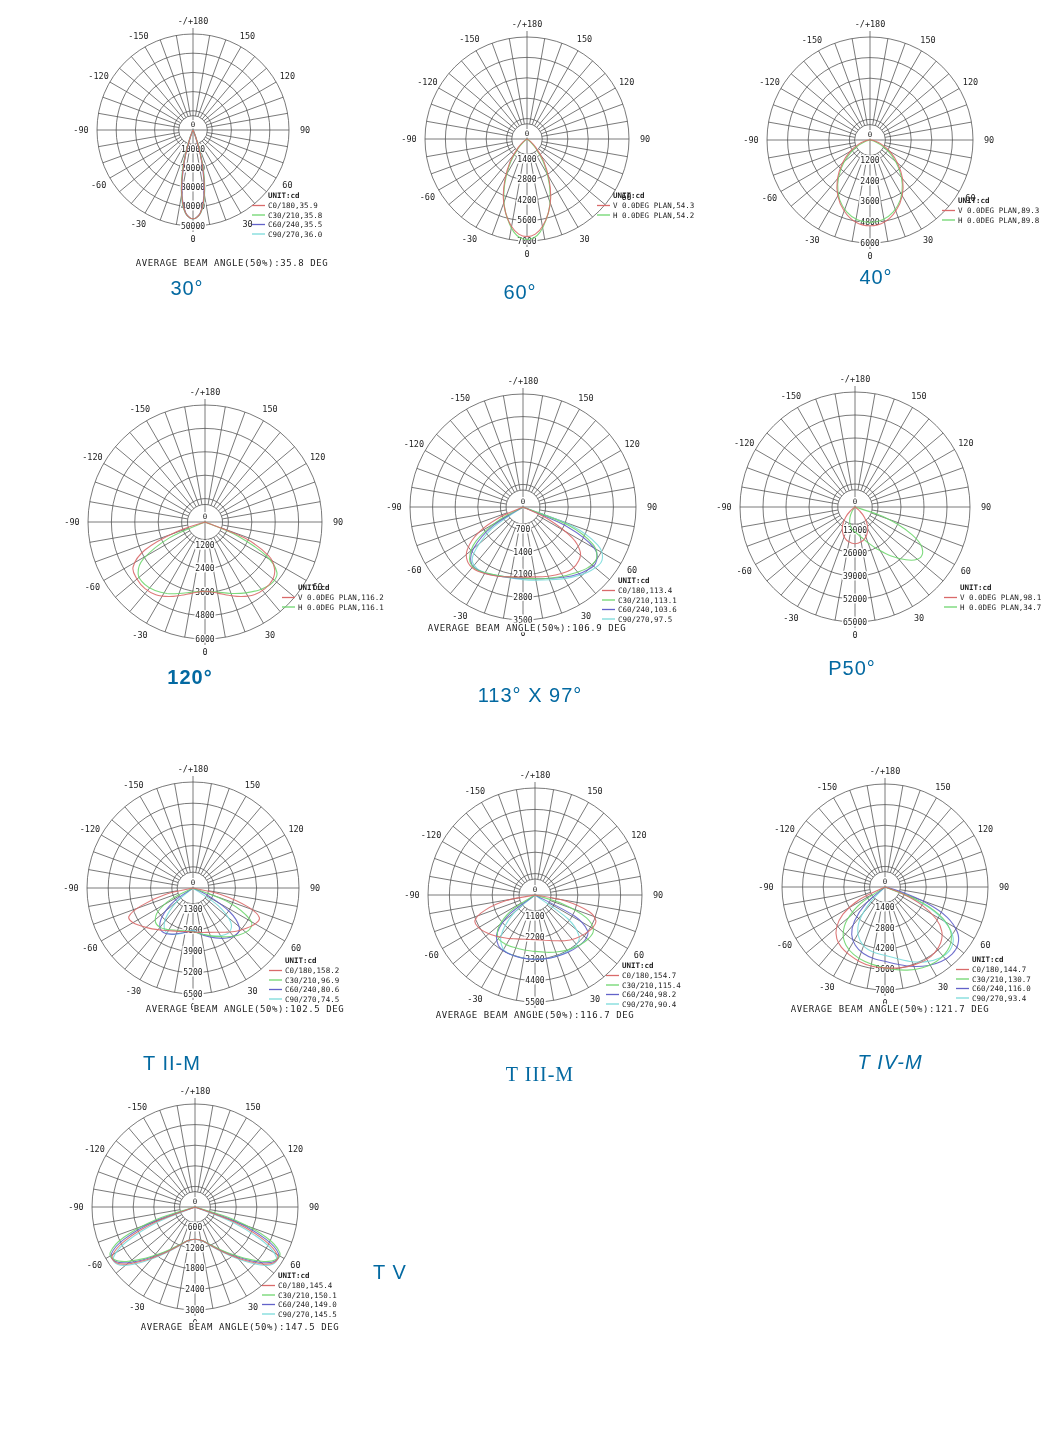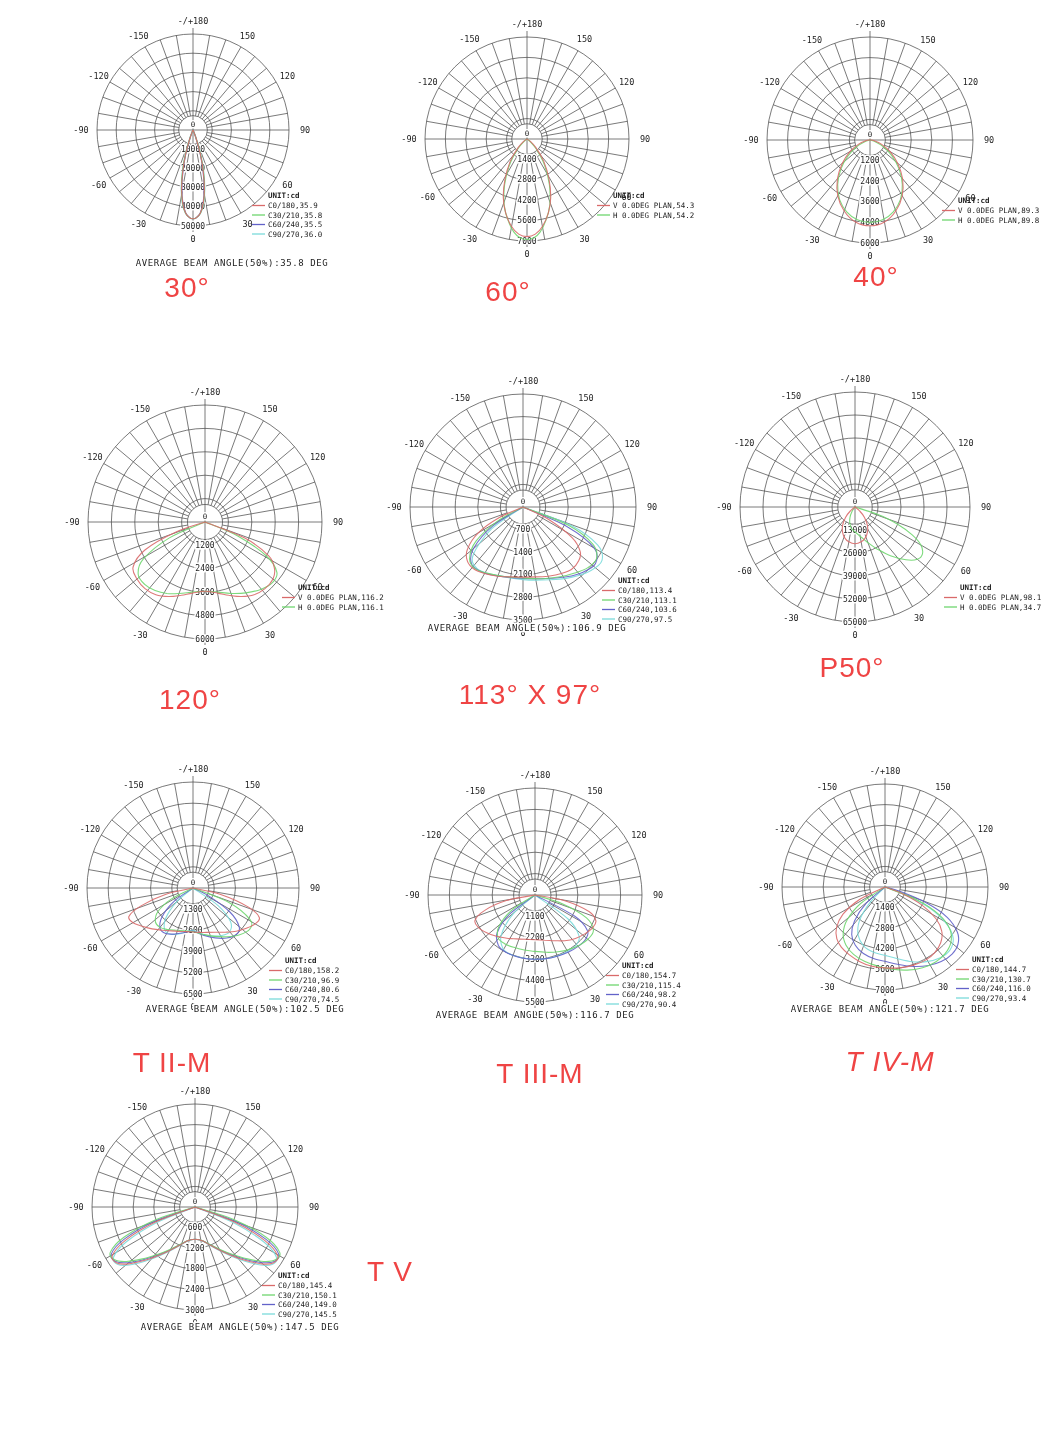--- a/index.html
+++ b/index.html
@@ -2,21 +2,21 @@
 <html><head>
 <meta charset="utf-8">
 <style>
   html,body{margin:0;padding:0;}
   body{width:1060px;height:1429px;position:relative;background:#ffffff;overflow:hidden;
        font-family:"DejaVu Sans Mono",monospace;}
   .sheet{position:absolute;inset:0;}
   .chart{position:absolute;}
   .chart svg text{font-family:"DejaVu Sans Mono",monospace;fill:#1d1d1d;}
   .chart-title{position:absolute;transform:translate(-50%,-50%);
-       font-family:"Liberation Sans",sans-serif;font-size:28px;color:#ef4444;
+       font-family:"Liberation Sans",sans-serif;font-size:20px;color:#0369a1;
        letter-spacing:1px;white-space:pre;}
 </style>
 </head>
 <body>
 
 <div class="sheet" id="sheet">
     <div class="chart" style="left: 30px; top: 5px;"><svg width="368" height="300">
         <g stroke="#4d4d4d" stroke-width="0.75" fill="none">
           <circle cx="163" cy="125" r="14.399999999999999"></circle>
           <circle cx="163" cy="125" r="19.2"></circle>
@@ -163,21 +163,21 @@
         <g fill="none" stroke-width="1.1">
           <path d="M162.0,134.0C161.3,134.5 159.7,135.5 158.1,137.3C156.5,139.1 154.5,141.0 152.2,144.8C150.0,148.6 146.6,154.1 144.5,160.0C142.4,165.8 140.5,173.1 139.6,179.8C138.8,186.5 138.6,194.2 139.2,200.1C139.8,206.1 141.5,211.1 143.2,215.6C144.8,220.1 146.9,224.2 148.9,227.1C150.9,229.9 152.9,231.6 155.1,232.8C157.3,234.1 159.7,234.5 162.0,234.5C164.3,234.5 166.7,234.1 168.9,232.8C171.1,231.6 173.1,229.9 175.1,227.1C177.1,224.2 179.2,220.1 180.8,215.6C182.5,211.1 184.2,206.1 184.8,200.1C185.4,194.2 185.2,186.5 184.4,179.8C183.5,173.1 181.6,165.8 179.5,160.0C177.4,154.1 174.0,148.6 171.8,144.8C169.5,141.0 167.5,139.1 165.9,137.3C164.3,135.5 162.7,134.5 162.0,134.0" stroke="#6fd66f" stroke-opacity="0.9"></path>
           <path d="M162.0,134.0C161.5,134.4 160.4,134.7 158.9,136.2C157.4,137.6 155.4,139.3 153.1,142.6C150.8,145.9 147.5,151.0 145.3,156.1C143.2,161.3 141.3,167.4 140.1,173.5C138.9,179.6 138.2,187.0 138.3,192.8C138.4,198.6 139.3,203.4 140.7,208.2C142.1,213.0 144.4,218.1 146.6,221.5C148.7,225.0 151.1,227.4 153.7,229.1C156.3,230.8 159.2,231.6 162.0,231.6C164.8,231.6 167.7,230.8 170.3,229.1C172.9,227.4 175.3,225.0 177.4,221.5C179.6,218.1 181.9,213.0 183.3,208.2C184.7,203.4 185.6,198.6 185.7,192.8C185.8,187.0 185.1,179.6 183.9,173.5C182.7,167.4 180.8,161.3 178.7,156.1C176.5,151.0 173.2,145.9 170.9,142.6C168.6,139.3 166.6,137.6 165.1,136.2C163.6,134.7 162.5,134.4 162.0,134.0" stroke="#d96a6a" stroke-opacity="0.9"></path>
         </g>
         <text x="248" y="193" font-size="7.5" text-anchor="start" style="font-weight: bold;">UNIT:cd</text>
         <line x1="232" y1="200.5" x2="245" y2="200.5" stroke="#d96a6a" stroke-width="1.3"></line>
         <text x="248" y="203" font-size="7.5" text-anchor="start">V 0.0DEG PLAN,54.3</text>
         <line x1="232" y1="210" x2="245" y2="210" stroke="#6fd66f" stroke-width="1.3"></line>
         <text x="248" y="212.5" font-size="7.5" text-anchor="start">H 0.0DEG PLAN,54.2</text>
       </svg></div>
-    <div class="chart-title" style="left: 508px; top: 292px;">60°</div>
+    <div class="chart-title" style="left: 520px; top: 292px;">60°</div>
     <div class="chart" style="left: 705px; top: 8px;"><svg width="368" height="300">
         <g stroke="#4d4d4d" stroke-width="0.75" fill="none">
           <circle cx="165" cy="132" r="15.45"></circle>
           <circle cx="165" cy="132" r="20.6"></circle>
           <circle cx="165" cy="132" r="41.2"></circle>
           <circle cx="165" cy="132" r="61.8"></circle>
           <circle cx="165" cy="132" r="82.4"></circle>
           <circle cx="165" cy="132" r="103"></circle>
           <line x1="165" y1="132" x2="165" y2="241"></line>
           <line x1="167.68286434495408" y1="147.21527978403861" x2="182.88576229969382" y2="233.43519856025745"></line>
@@ -311,21 +311,21 @@
         <g fill="none" stroke-width="1.1">
           <path d="M160.0,147.0C154.1,149.6 134.7,156.7 124.4,162.9C114.1,169.1 103.4,178.1 98.2,184.2C93.0,190.2 92.9,195.0 93.2,199.2C93.4,203.4 96.9,206.7 99.7,209.4C102.6,212.2 106.4,214.1 110.1,215.6C113.9,217.1 118.0,218.0 122.0,218.5C126.0,218.9 129.7,218.7 134.0,218.5C138.3,218.2 143.3,217.5 147.6,217.1C152.0,216.7 155.9,216.2 160.0,216.2C164.1,216.2 168.0,216.7 172.4,217.1C176.7,217.5 181.2,218.3 186.0,218.5C190.8,218.6 195.9,218.6 200.9,217.9C206.0,217.2 212.0,215.9 216.4,214.2C220.8,212.5 224.8,210.5 227.4,207.7C230.0,204.9 232.9,201.8 231.9,197.3C230.9,192.9 228.0,187.1 221.4,181.0C214.8,174.9 202.5,166.4 192.3,160.7C182.1,155.0 165.4,149.3 160.0,147.0" stroke="#6fd66f" stroke-opacity="0.9"></path>
           <path d="M160.0,147.0C155.1,148.7 140.5,152.5 130.5,157.2C120.5,161.8 107.0,169.2 99.9,175.0C92.8,180.8 89.4,187.1 88.1,192.0C86.8,196.8 90.0,200.4 92.0,204.0C94.0,207.6 96.8,211.0 100.0,213.7C103.1,216.3 107.0,218.4 110.9,219.7C114.9,221.1 119.5,221.4 123.7,221.5C127.9,221.6 132.2,220.8 136.2,220.3C140.2,219.7 143.5,218.7 147.5,218.1C151.4,217.4 155.8,216.2 160.0,216.2C164.2,216.2 168.6,217.4 172.5,218.1C176.5,218.7 179.8,219.7 183.8,220.3C187.8,220.8 192.1,221.6 196.3,221.5C200.5,221.4 205.1,221.1 209.1,219.7C213.0,218.4 216.9,216.3 220.0,213.7C223.2,211.0 226.4,207.3 228.0,204.0C229.5,200.7 230.2,197.7 229.5,193.9C228.8,190.0 228.7,186.0 223.7,180.9C218.7,175.7 210.4,168.7 199.8,163.1C189.2,157.4 166.6,149.7 160.0,147.0" stroke="#d96a6a" stroke-opacity="0.9"></path>
         </g>
         <text x="253" y="215" font-size="7.5" text-anchor="start" style="font-weight: bold;">UNIT:cd</text>
         <line x1="237" y1="222.5" x2="250" y2="222.5" stroke="#d96a6a" stroke-width="1.3"></line>
         <text x="253" y="225" font-size="7.5" text-anchor="start">V 0.0DEG PLAN,116.2</text>
         <line x1="237" y1="232" x2="250" y2="232" stroke="#6fd66f" stroke-width="1.3"></line>
         <text x="253" y="234.5" font-size="7.5" text-anchor="start">H 0.0DEG PLAN,116.1</text>
       </svg></div>
-    <div class="chart-title" style="left: 190px; top: 700px;">120°</div>
+    <div class="chart-title" style="left: 190px; top: 677px; font-weight: bold;">120°</div>
     <div class="chart" style="left: 365px; top: 375px;"><svg width="368" height="300">
         <g stroke="#4d4d4d" stroke-width="0.75" fill="none">
           <circle cx="158" cy="132" r="16.95"></circle>
           <circle cx="158" cy="132" r="22.6"></circle>
           <circle cx="158" cy="132" r="45.2"></circle>
           <circle cx="158" cy="132" r="67.8"></circle>
           <circle cx="158" cy="132" r="90.4"></circle>
           <circle cx="158" cy="132" r="113"></circle>
           <line x1="158" y1="132" x2="158" y2="251"></line>
           <line x1="160.94333661145447" y1="148.69249141355692" x2="177.62224407636313" y2="243.2832760903795"></line>
@@ -628,21 +628,21 @@
         <line x1="231" y1="220.5" x2="244" y2="220.5" stroke="#d96a6a" stroke-width="1.3"></line>
         <text x="247" y="223" font-size="7.5" text-anchor="start">C0/180,154.7</text>
         <line x1="231" y1="230" x2="244" y2="230" stroke="#6fd66f" stroke-width="1.3"></line>
         <text x="247" y="232.5" font-size="7.5" text-anchor="start">C30/210,115.4</text>
         <line x1="231" y1="239.5" x2="244" y2="239.5" stroke="#6262c9" stroke-width="1.3"></line>
         <text x="247" y="242" font-size="7.5" text-anchor="start">C60/240,98.2</text>
         <line x1="231" y1="249" x2="244" y2="249" stroke="#7adada" stroke-width="1.3"></line>
         <text x="247" y="251.5" font-size="7.5" text-anchor="start">C90/270,90.4</text>
         <text x="160" y="263" font-size="9" text-anchor="middle" style="paint-order: stroke; stroke: rgb(255, 255, 255); stroke-width: 3px; letter-spacing: 0.6px;">AVERAGE BEAM ANGLE(50%):116.7 DEG</text>
       </svg></div>
-    <div class="chart-title" style="left: 540px; top: 1074px;">T III-M</div>
+    <div class="chart-title" style="left: 540px; top: 1074px; font-family: Liberation Serif, serif;">T III-M</div>
     <div class="chart" style="left: 725px; top: 750px;"><svg width="368" height="300">
         <g stroke="#4d4d4d" stroke-width="0.75" fill="none">
           <circle cx="160" cy="137" r="15.45"></circle>
           <circle cx="160" cy="137" r="20.6"></circle>
           <circle cx="160" cy="137" r="41.2"></circle>
           <circle cx="160" cy="137" r="61.8"></circle>
           <circle cx="160" cy="137" r="82.4"></circle>
           <circle cx="160" cy="137" r="103"></circle>
           <line x1="160" y1="137" x2="160" y2="246"></line>
           <line x1="162.68286434495408" y1="152.21527978403861" x2="177.88576229969382" y2="238.43519856025745"></line>

